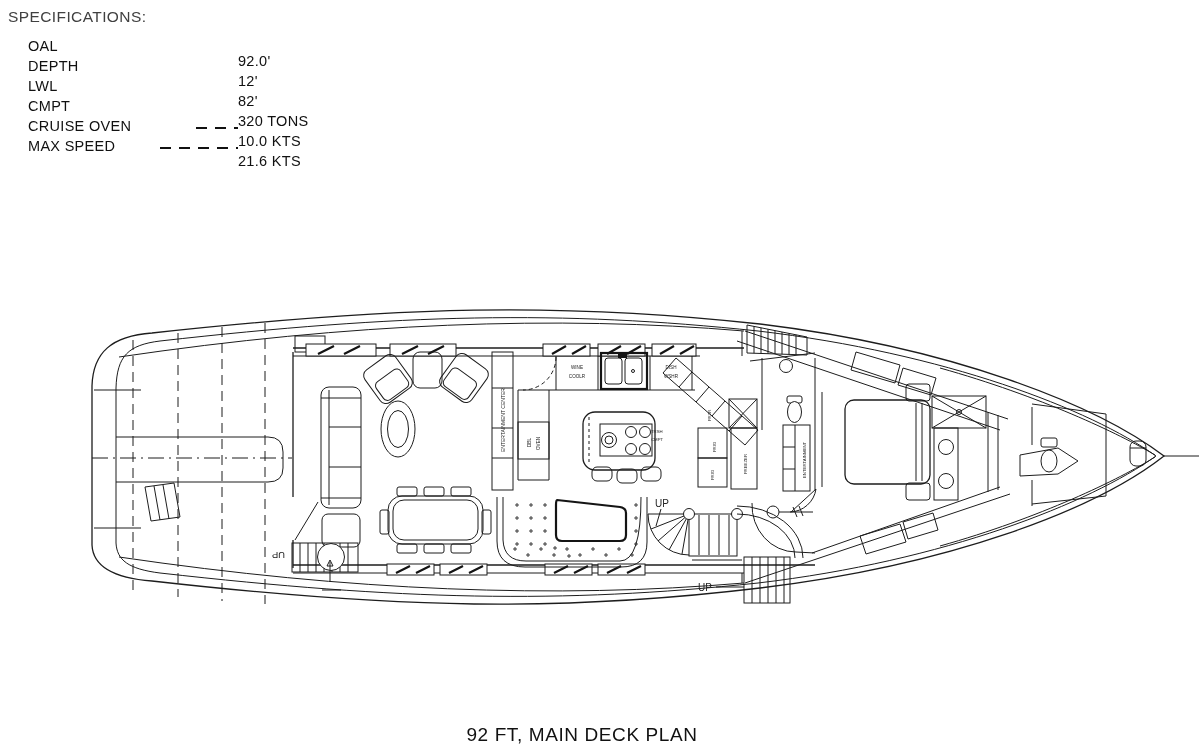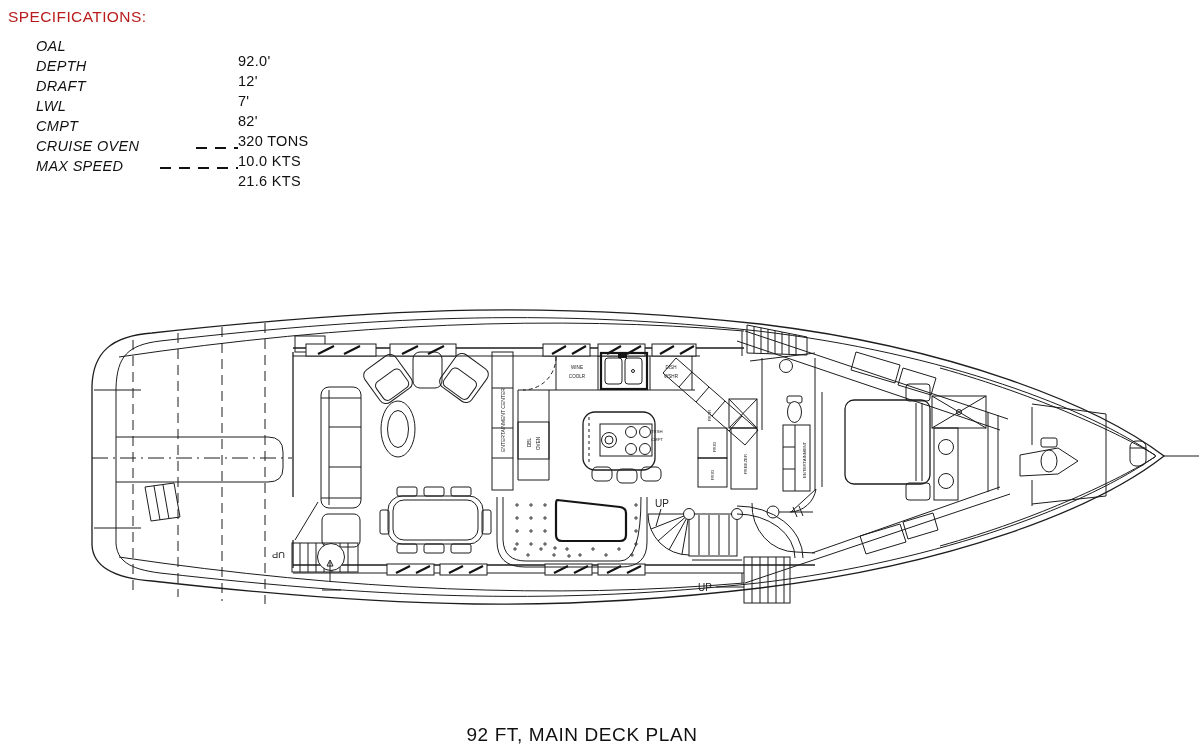--- a/index.html
+++ b/index.html
@@ -1,22 +1,22 @@
 <!DOCTYPE html>
 <html><head>
 <meta charset="utf-8">
 <style>
   html,body{margin:0;padding:0;background:#ffffff;}
   .page{position:relative;width:1200px;height:755px;background:#fff;overflow:hidden;
         font-family:"Liberation Sans",sans-serif;color:#111;}
   .specs{position:absolute;left:8px;top:8px;width:400px;}
-  .specs-heading{font-size:15.5px;letter-spacing:.4px;color:#b91c1c;}
+  .specs-heading{font-size:15.5px;letter-spacing:.4px;color:#404040;}
   .specs-rows{margin-top:11px;}
   .spec-row{position:relative;height:20px;font-size:14.5px;letter-spacing:.3px;}
-  .spec-label{position:absolute;left:28px;top:1px;white-space:nowrap;font-style:italic;}
+  .spec-label{position:absolute;left:20px;top:1px;white-space:nowrap;}
   .spec-value{position:absolute;left:230px;top:16px;white-space:nowrap;}
   .dash-legend{position:absolute;top:10px;height:2px;
       background:repeating-linear-gradient(90deg,#111 0 11px,transparent 11px 19px);}
   .dash-cruise{left:188px;width:42px;}
   .dash-max{left:152px;width:78px;}
   .plan-title{position:absolute;left:0;right:0;top:724px;text-align:center;
       font-size:19px;letter-spacing:.6px;transform:translateX(-18px);color:#111;}
   svg.plan{position:absolute;left:0;top:0;}
   svg.plan{font-family:"Liberation Sans",sans-serif;}
   .ln{stroke:#1d1d1d;fill:none;stroke-width:1;}
@@ -33,24 +33,20 @@
   <div class="specs">
     <div class="specs-heading">SPECIFICATIONS:</div>
     <div class="specs-rows">
       <div class="spec-row">
         <span class="spec-label">OAL</span>
         <span class="spec-value">92.0'</span>
       </div>
       <div class="spec-row">
         <span class="spec-label">DEPTH</span>
         <span class="spec-value">12'</span>
-      </div>
-      <div class="spec-row">
-        <span class="spec-label">DRAFT</span>
-        <span class="spec-value">7'</span>
       </div>
       <div class="spec-row">
         <span class="spec-label">LWL</span>
         <span class="spec-value">82'</span>
       </div>
       <div class="spec-row">
         <span class="spec-label">CMPT</span>
         <span class="spec-value">320 TONS</span>
       </div>
       <div class="spec-row">

